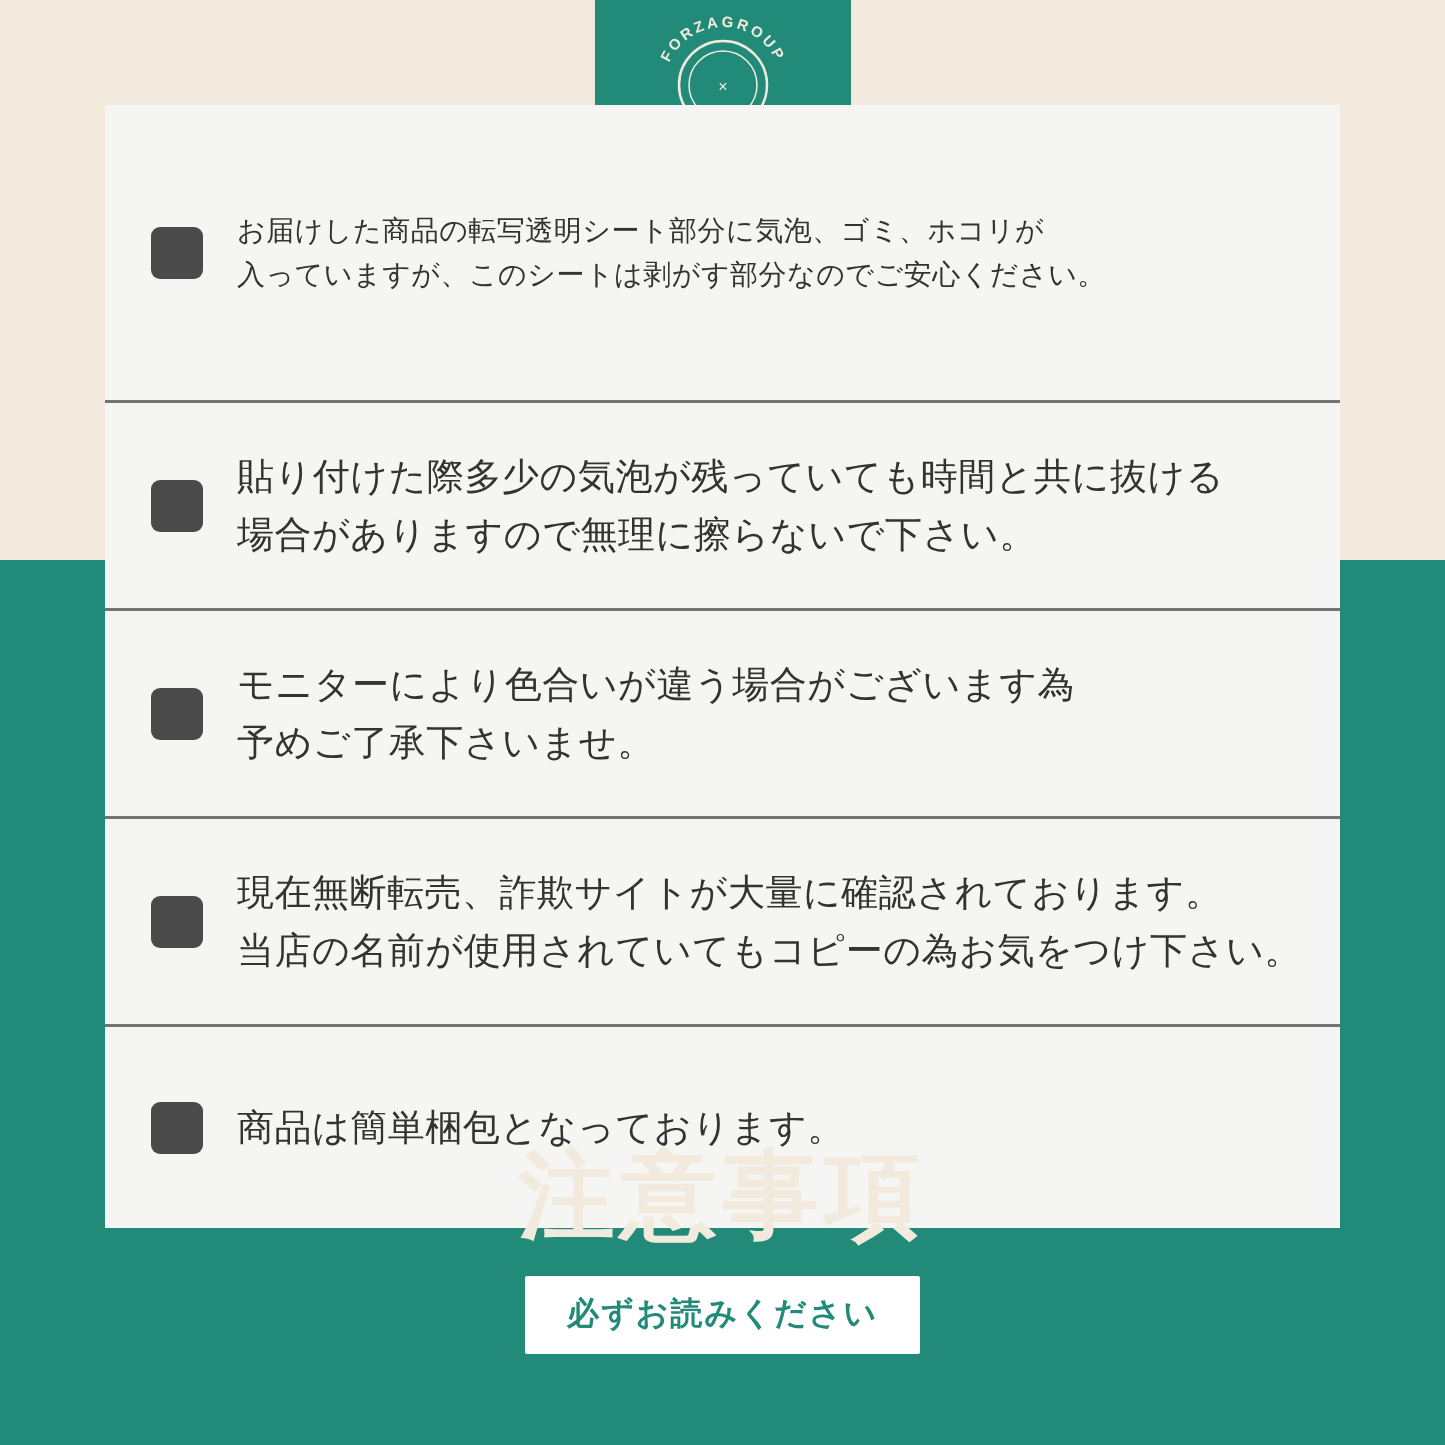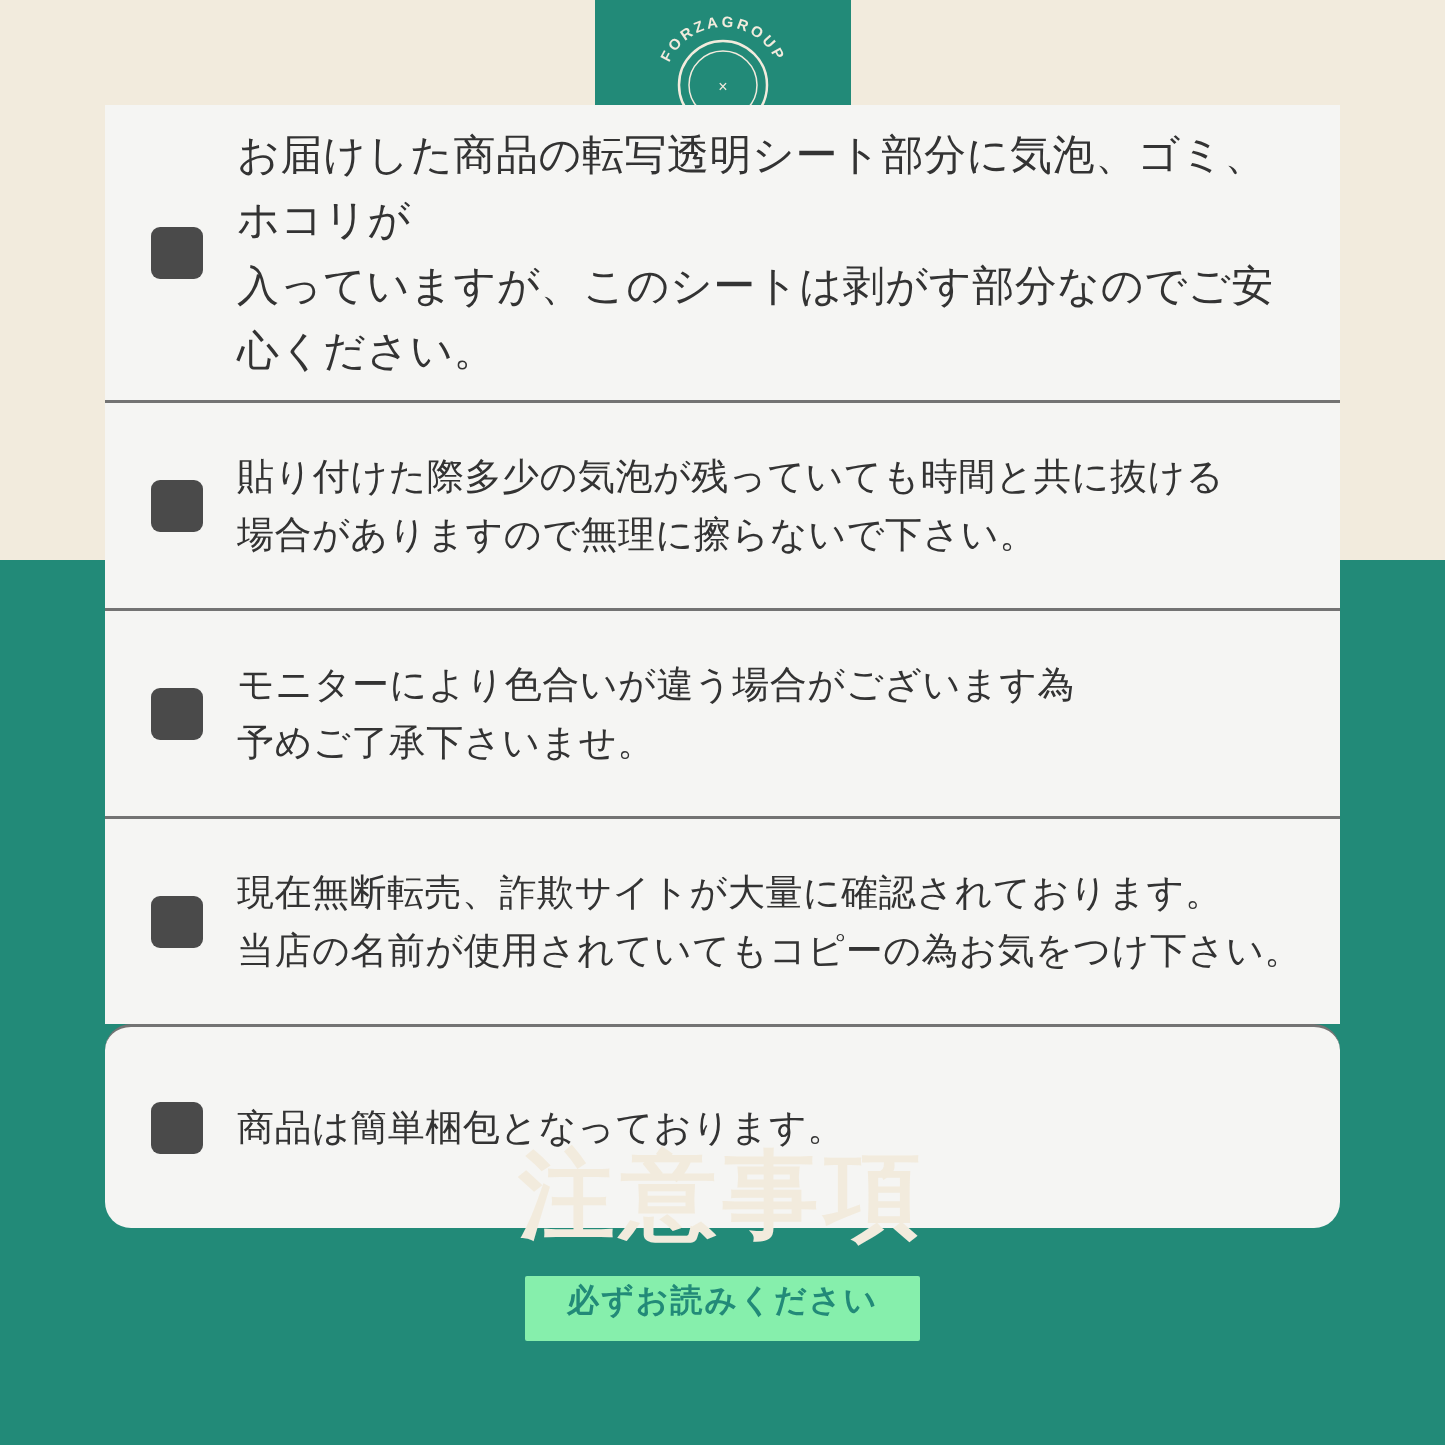--- a/index.html
+++ b/index.html
@@ -80,50 +80,50 @@
   }
   .card-text {
     color: #333333;
     font-size: 37px;
     line-height: 1.55;
     letter-spacing: 0.5px;
     font-weight: 500;
     white-space: pre-line;
   }
   #card0 { height: 295px; padding-top: 0; }
-  #card0 .card-text { font-size: 42px; }
+  #card0 .card-text { font-size: 28px; }
   #card1 { height: 208px; }
   #card2 { height: 208px; }
   #card3 { height: 208px; }
-  #card4 { height: 204px; border-radius: 26px; }
+  #card4 { height: 204px; }
   
   #footer {
     position: absolute;
     left: 0;
     top: 1124px;
     width: 1445px;
     text-align: center;
   }
   #footer-title {
     color: #f2ebdd;
     font-size: 96px;
     font-weight: bold;
     letter-spacing: 6px;
     line-height: 1.1;
     margin-top: 18px;
   }
   #footer-pill {
     display: inline-block;
     margin-top: 28px;
-    background: #86efac;
+    background: #ffffff;
     color: #228a78;
     font-size: 32px;
     font-weight: bold;
     letter-spacing: 2px;
-    padding: 3px 42px 18px 42px;
+    padding: 16px 42px 18px 42px;
     border-radius: 2px;
   }
 </style>
 </head>
 <body>
 
 <div id="page">
 
   <div id="green-band"></div>
 

